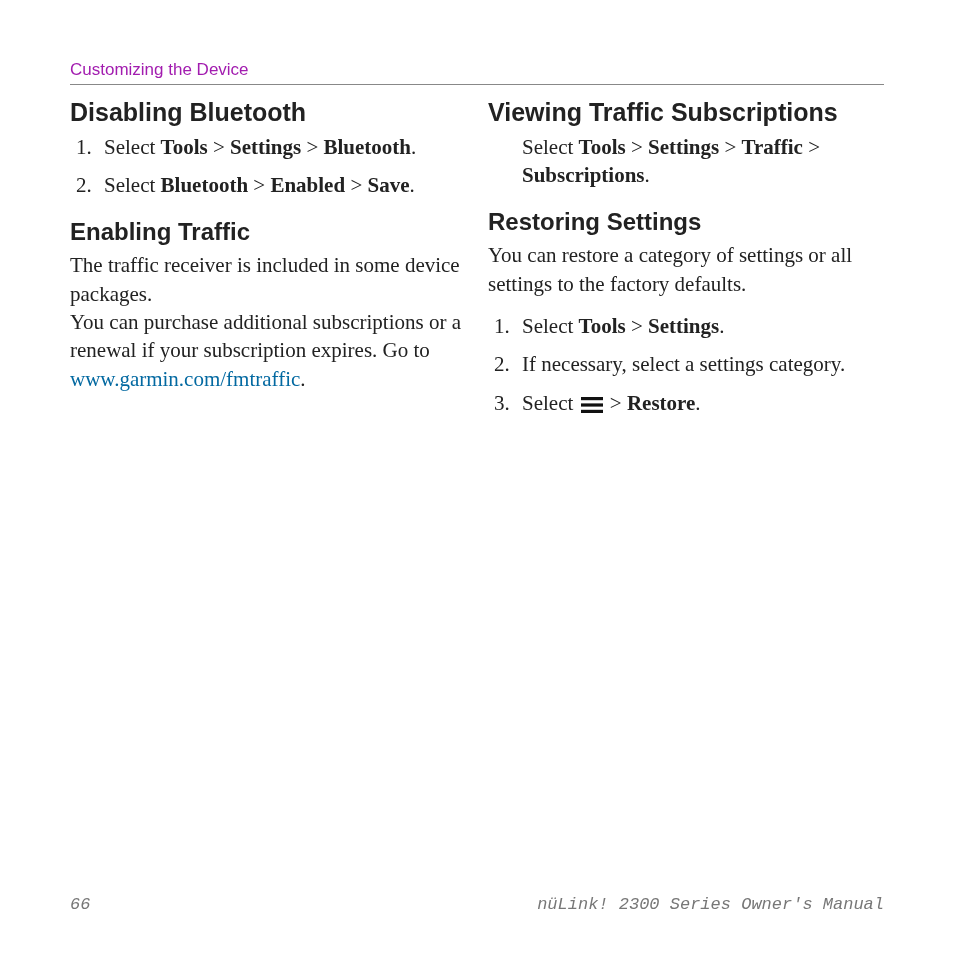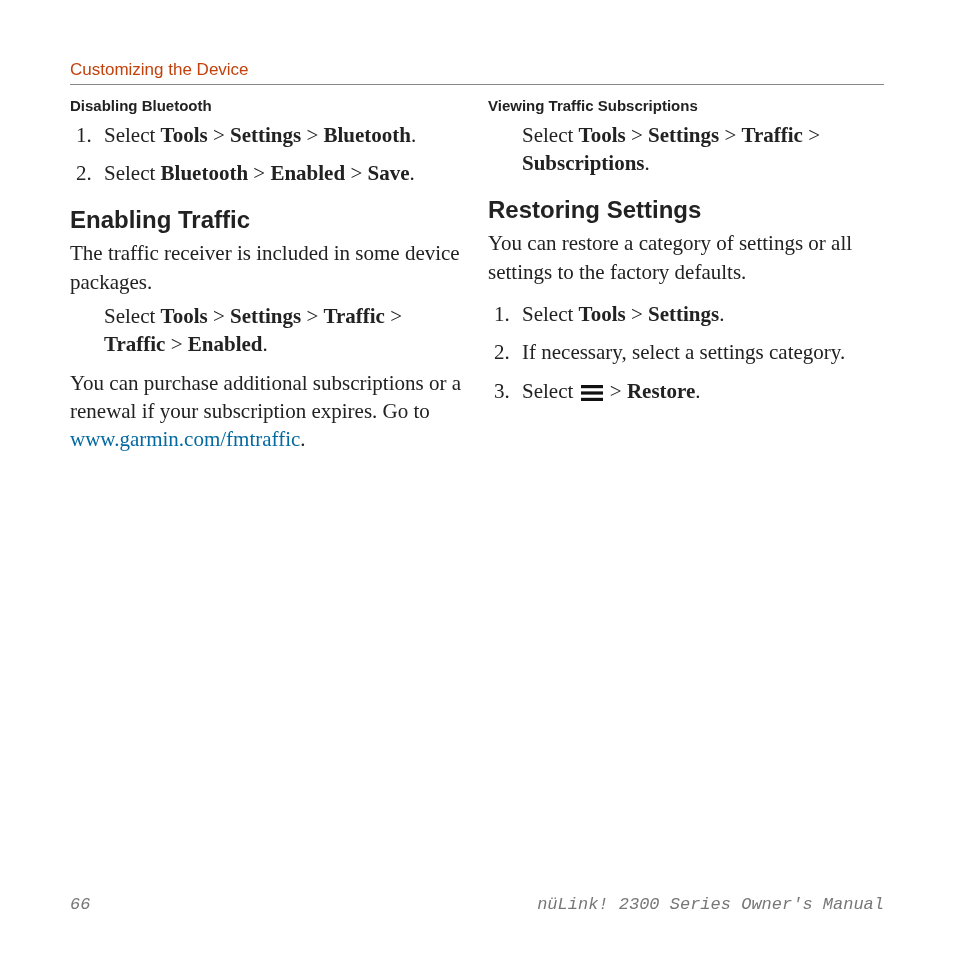--- a/index.html
+++ b/index.html
@@ -1,22 +1,22 @@
 <!DOCTYPE html>
 <html><head>
 <meta charset="utf-8">
 <style>
   * { margin: 0; padding: 0; box-sizing: border-box; }
   html, body { width: 954px; height: 954px; background: #fff; font-family: Arial, Helvetica, sans-serif; color: #222; }
   .page { padding: 60px 70px 40px 70px; display: flex; flex-direction: column; height: 100%; }
-  .breadcrumb { font-size: 17px; color: #c2410c; border-bottom: 1px solid #888; padding-bottom: 4px; margin-bottom: 10px; }
+  .breadcrumb { font-size: 17px; color: #a21caf; border-bottom: 1px solid #888; padding-bottom: 4px; margin-bottom: 10px; }
   .cols { display: flex; gap: 22px; flex: 1; }
   .col { flex: 1; }
   h2 { font-family: Arial, Helvetica, sans-serif; font-weight: bold; font-size: 24px; margin-top: 18px; margin-bottom: 6px; line-height: 1.15; }
-  h3 { font-family: Arial, Helvetica, sans-serif; font-weight: bold; font-size: 15px; margin-top: 2px; margin-bottom: 4px; line-height: 1.2; }
+  h3 { font-family: Arial, Helvetica, sans-serif; font-weight: bold; font-size: 25px; margin-top: 2px; margin-bottom: 4px; line-height: 1.2; }
   .body, p, li { font-family: Georgia, 'Times New Roman', serif; font-size: 21px; line-height: 1.35; color: #222; }
   ol { list-style: none; margin: 6px 0 10px 0; }
   ol li { position: relative; padding-left: 34px; margin-bottom: 10px; }
   ol li .num { position: absolute; left: 6px; top: 0; }
   .indent { padding-left: 34px; margin-top: 6px; margin-bottom: 10px; }
   .bold { font-weight: bold; font-family: Georgia, 'Times New Roman', serif; }
   a.link { color: #0369a1; text-decoration: none; }
   .menu-icon { display: inline-block; vertical-align: -3px; margin: 0 2px; }
   .footer { display: flex; justify-content: space-between; font-style: italic; color: #777; font-size: 17px; padding-top: 20px; font-family: Liberation Mono, monospace;}
   .footer .pg { font-style: italic; }
@@ -41,23 +41,20 @@
         </li>
         <li>
           <span class="num">2.</span>
           <span>Select </span><span class="bold">Bluetooth</span><span> &gt; </span><span class="bold">Enabled</span><span> &gt; </span><span class="bold">Save</span><span>.</span>
         </li>
       </ol>
 
       <h2>Enabling Traffic</h2>
       <p class="body">The traffic receiver is included in some device packages.</p>
 
-      <p class="body indent">
-        <span>Select </span><span class="bold">Tools</span><span> &gt; </span><span class="bold">Settings</span><span> &gt; </span><span class="bold">Traffic</span><span> &gt; </span><span class="bold">Traffic</span><span> &gt; </span><span class="bold">Enabled</span><span>.</span>
-      </p>
 
       <p class="body">
         <span>You can purchase additional subscriptions or a renewal if your subscription expires. Go to </span><a class="link">www.garmin.com/fmtraffic</a><span>.</span>
       </p>
 
     </div>
 
     <div class="col">
 
       <h3>Viewing Traffic Subscriptions</h3>

